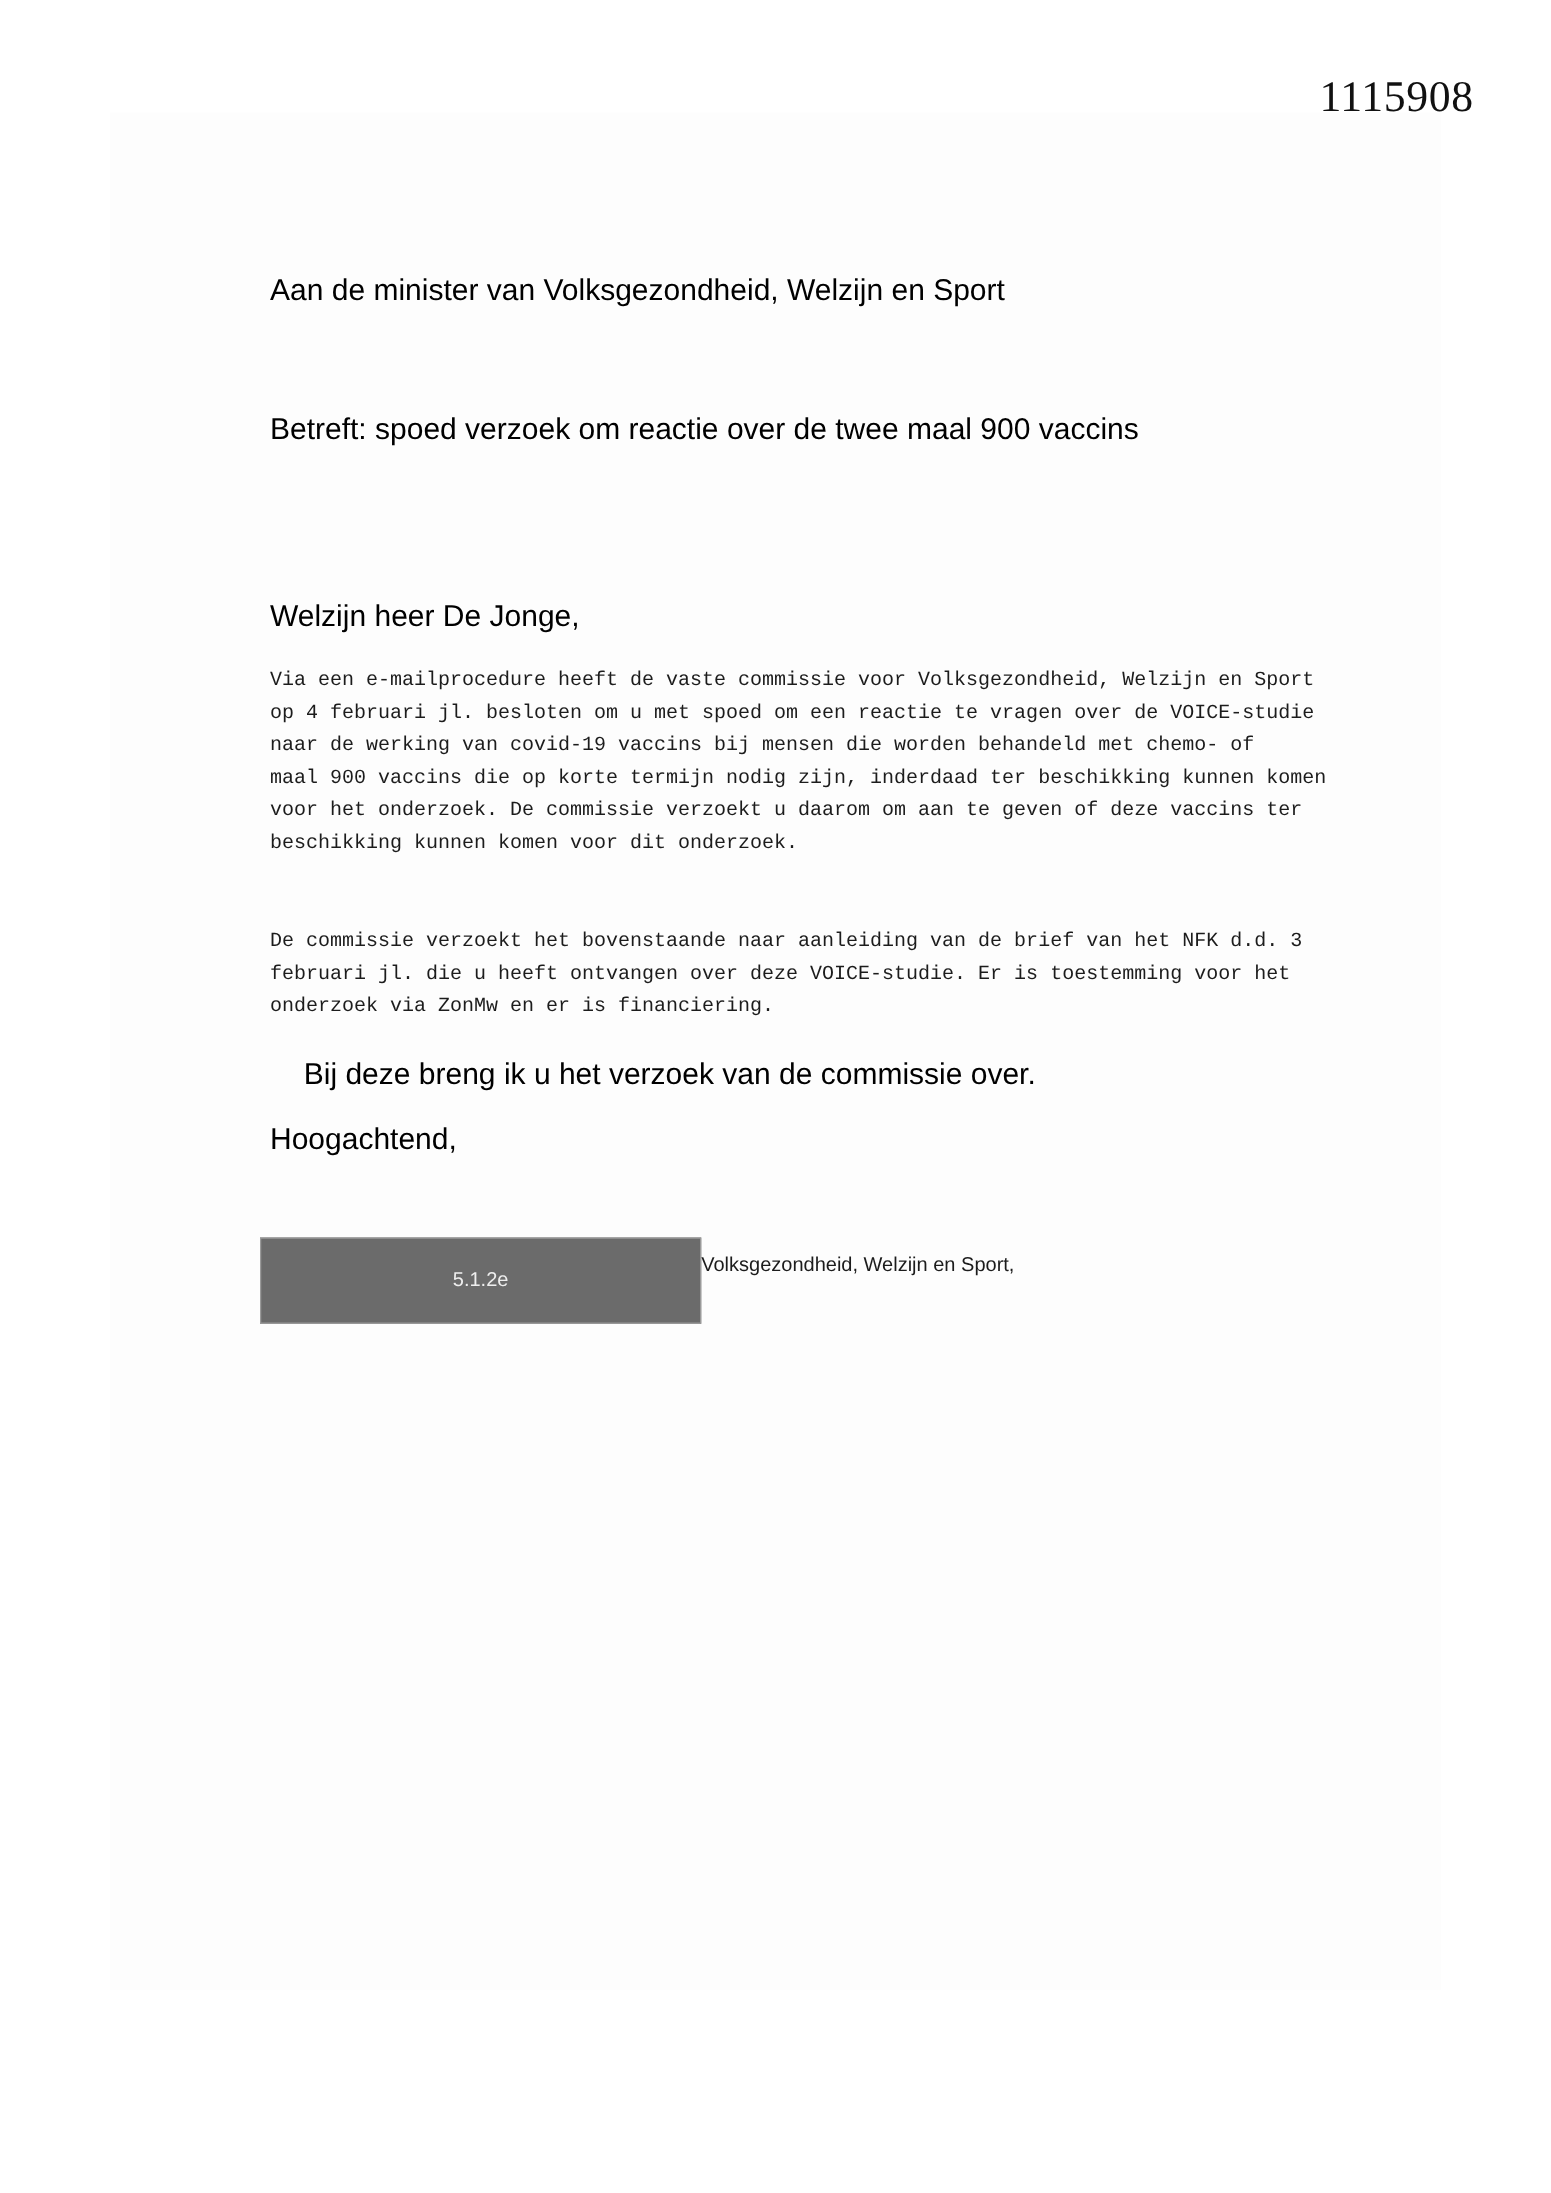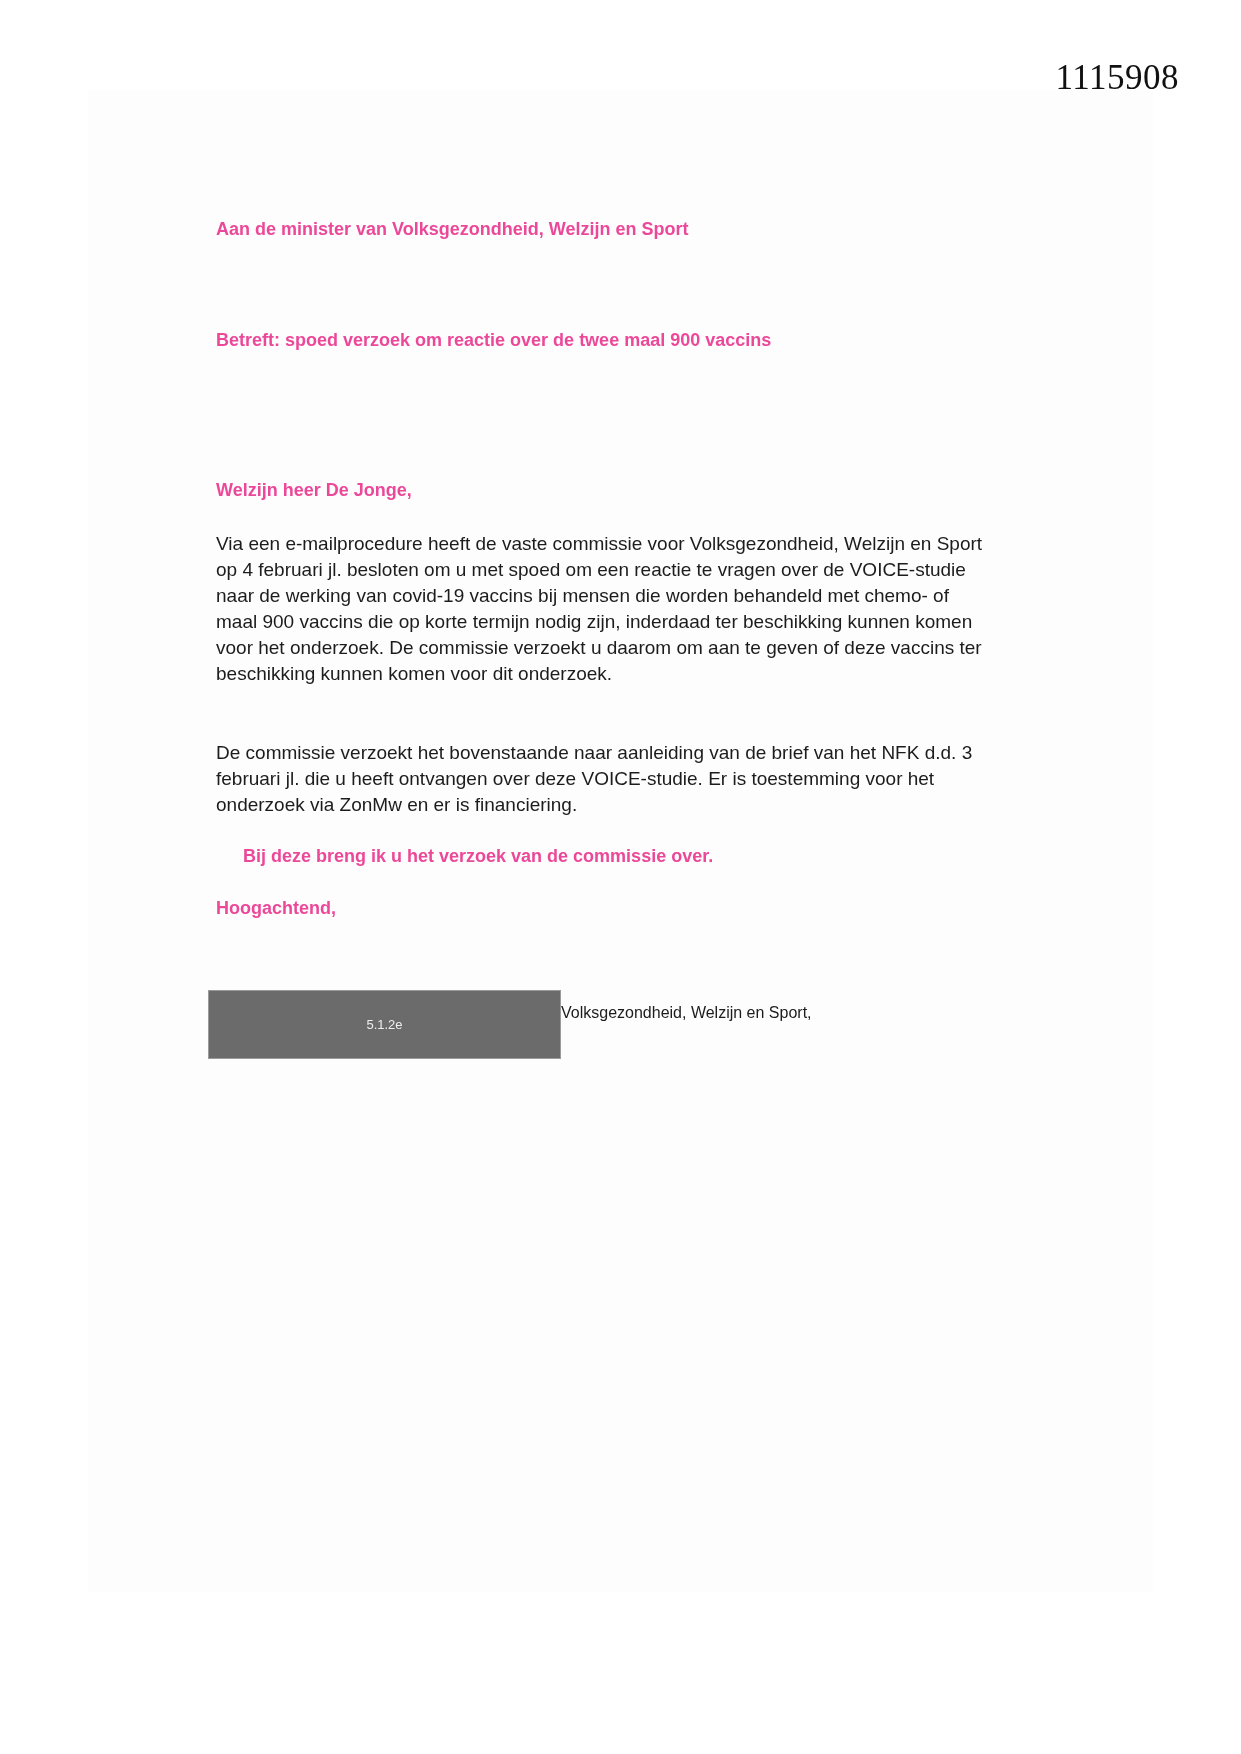--- a/index.html
+++ b/index.html
@@ -1,23 +1,23 @@
 <!DOCTYPE html>
 <html><head>
 <meta charset="utf-8">
 <style>
   html, body { margin:0; padding:0; }
   body { width:1241px; height:1754px; background:#ffffff; position:relative; overflow:hidden; font-family:"Liberation Sans", sans-serif; color:#1a1a1a; }
   .doc-id { position:absolute; top:58px; right:62px; font-family:Liberation Serif, serif; font-size:35px; color:#111; letter-spacing:0.5px; }
   .page-scan { position:absolute; left:88px; top:90px; width:1065px; height:1502px; background:#fdfdfd; }
-  .line { position:absolute; left:216px; font-size:18px; white-space:nowrap; color:#ec4899;font-weight:bold; }
-  .body-para { position:absolute; left:216px; font-size:19px; line-height:26px; color:#1c1c1c; }
+  .line { position:absolute; left:216px; font-size:24px; white-space:nowrap; color:#000000; }
+  .body-para { position:absolute; left:216px; font-size:16px; line-height:26px; color:#1c1c1c;font-family:Liberation Mono, monospace; }
   .body-para div { white-space:nowrap; }
   .redaction { position:absolute; left:208px; top:990px; width:353px; height:69px; background:#6b6b6b; border:1px solid #9a9a9a; box-sizing:border-box; display:flex; align-items:center; justify-content:center; }
-  .redaction span { color:#eeeeee; font-size:13px; font-family:"Liberation Sans", sans-serif; }
+  .redaction span { color:#eeeeee; font-size:16px; font-family:"Liberation Sans", sans-serif; }
   .sig-line { position:absolute; left:561px; top:1004px; font-size:16px; white-space:nowrap; color:#1c1c1c; }
 </style>
 </head>
 <body>
 
 <div class="doc-id">1115908</div>
 
 <div class="page-scan"></div>
 
 <div class="line" style="top:219px;">Aan de minister van Volksgezondheid, Welzijn en Sport</div>

